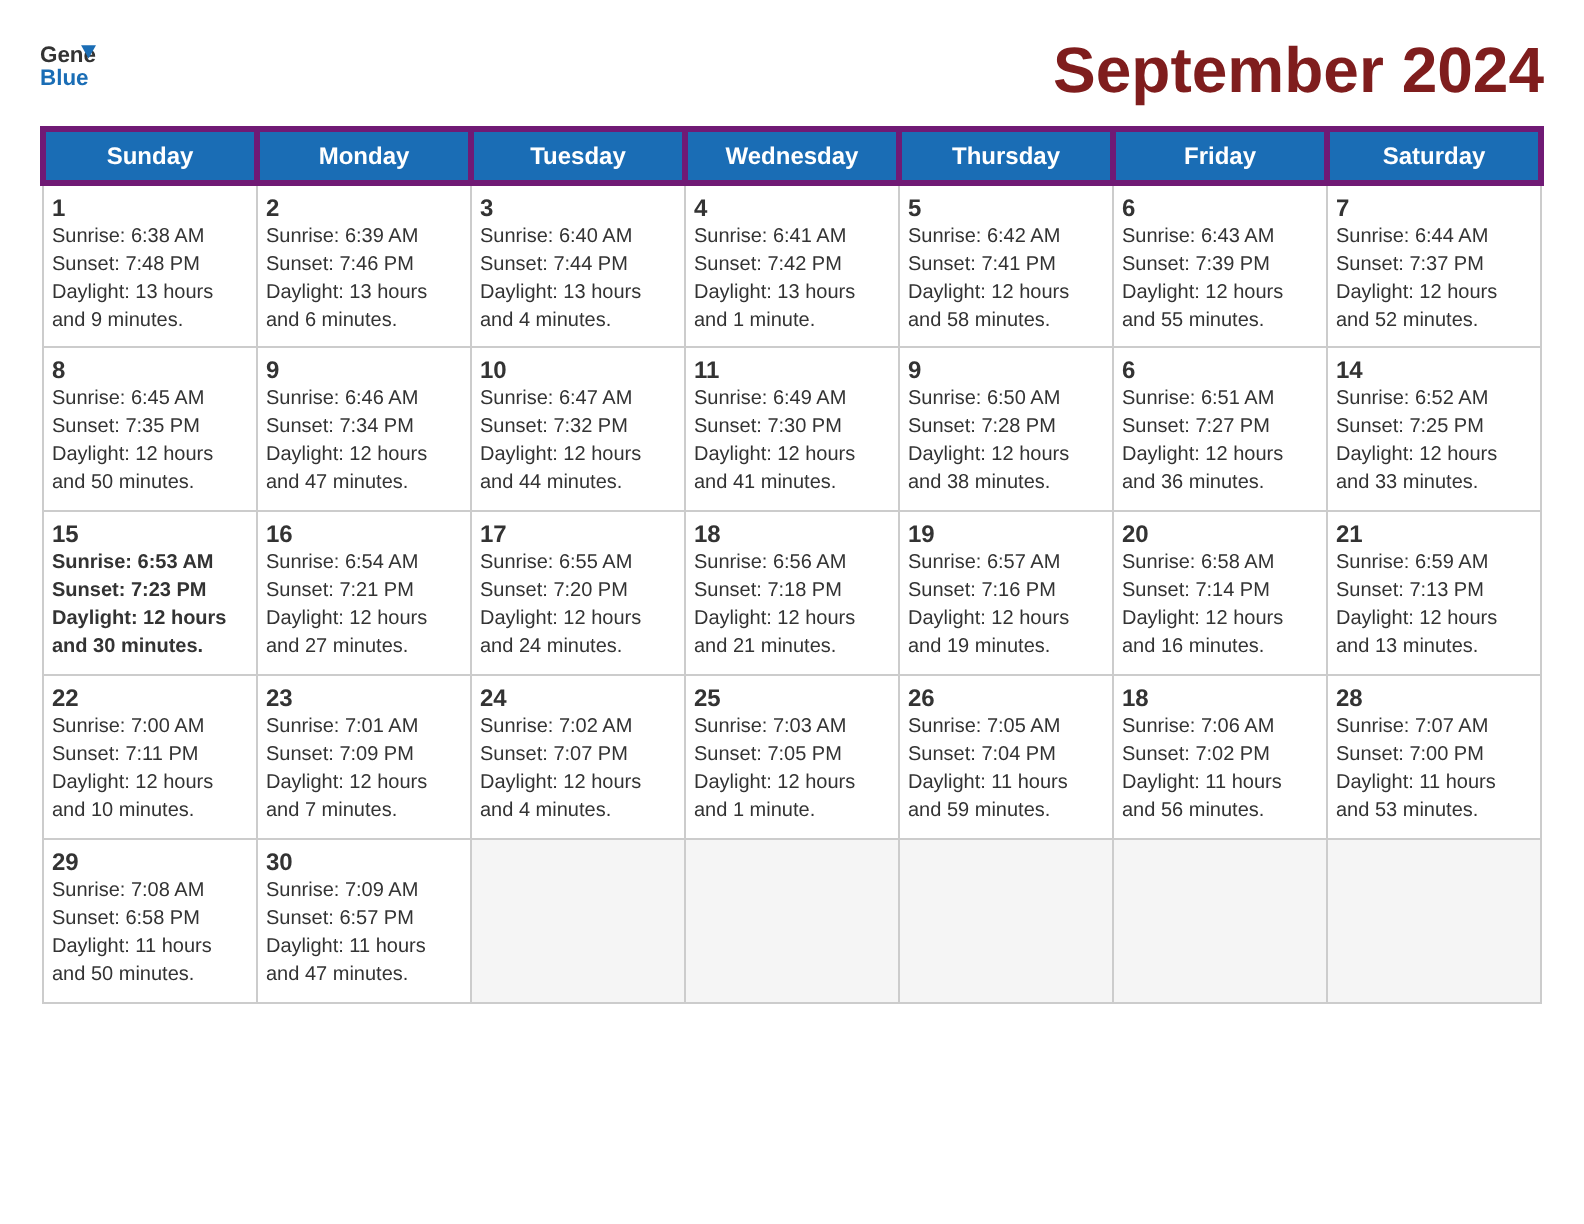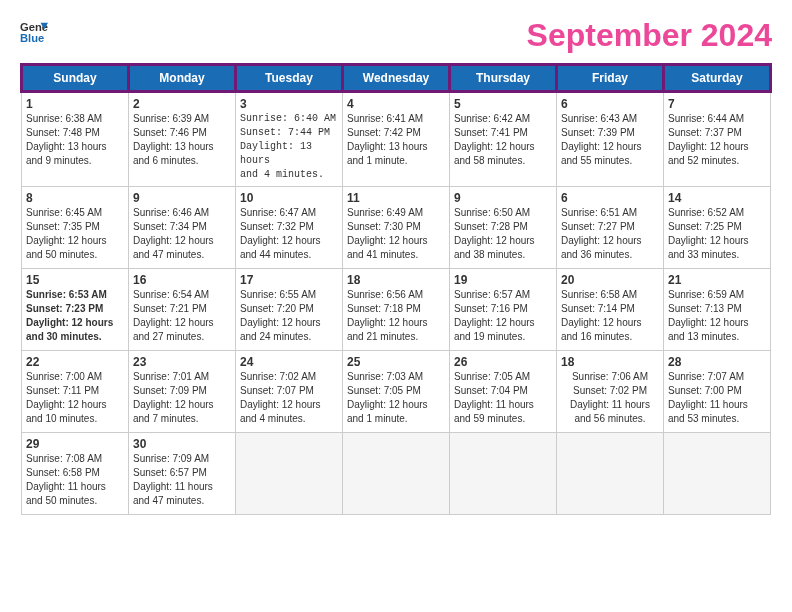--- a/index.html
+++ b/index.html
@@ -28,21 +28,21 @@
     .logo-icon {
       width: 28px;
       height: 28px;
     }
     .title-block {
       text-align: right;
     }
     .month-title {
       font-size: 32px;
       font-weight: bold;
-      color: #ec4899;
+      color: #7f1d1d;
       line-height: 1.1;
     }
     .location {
       font-size: 14px;
       color: #555;
       margin-top: 2px;
     }
     table {
       width: 100%;
       border-collapse: collapse;
@@ -121,21 +121,21 @@
           </td>
           <td>
             <span class="day-num">2</span>
             <div class="day-info" style="white-space: pre-line;">Sunrise: 6:39 AM
 Sunset: 7:46 PM
 Daylight: 13 hours
 and 6 minutes.</div>
           </td>
           <td>
             <span class="day-num">3</span>
-            <div class="day-info" style="white-space: pre-line; font-family: Liberation Mono, monospace;">Sunrise: 6:40 AM
+            <div class="day-info" style="white-space: pre-line;">Sunrise: 6:40 AM
 Sunset: 7:44 PM
 Daylight: 13 hours
 and 4 minutes.</div>
           </td>
           <td>
             <span class="day-num">4</span>
             <div class="day-info" style="white-space: pre-line;">Sunrise: 6:41 AM
 Sunset: 7:42 PM
 Daylight: 13 hours
 and 1 minute.</div>
@@ -295,21 +295,21 @@
           </td>
           <td>
             <span class="day-num">26</span>
             <div class="day-info" style="white-space: pre-line;">Sunrise: 7:05 AM
 Sunset: 7:04 PM
 Daylight: 11 hours
 and 59 minutes.</div>
           </td>
           <td>
             <span class="day-num">18</span>
-            <div class="day-info" style="white-space: pre-line; text-align: center;">Sunrise: 7:06 AM
+            <div class="day-info" style="white-space: pre-line;">Sunrise: 7:06 AM
 Sunset: 7:02 PM
 Daylight: 11 hours
 and 56 minutes.</div>
           </td>
           <td>
             <span class="day-num">28</span>
             <div class="day-info" style="white-space: pre-line;">Sunrise: 7:07 AM
 Sunset: 7:00 PM
 Daylight: 11 hours
 and 53 minutes.</div>

